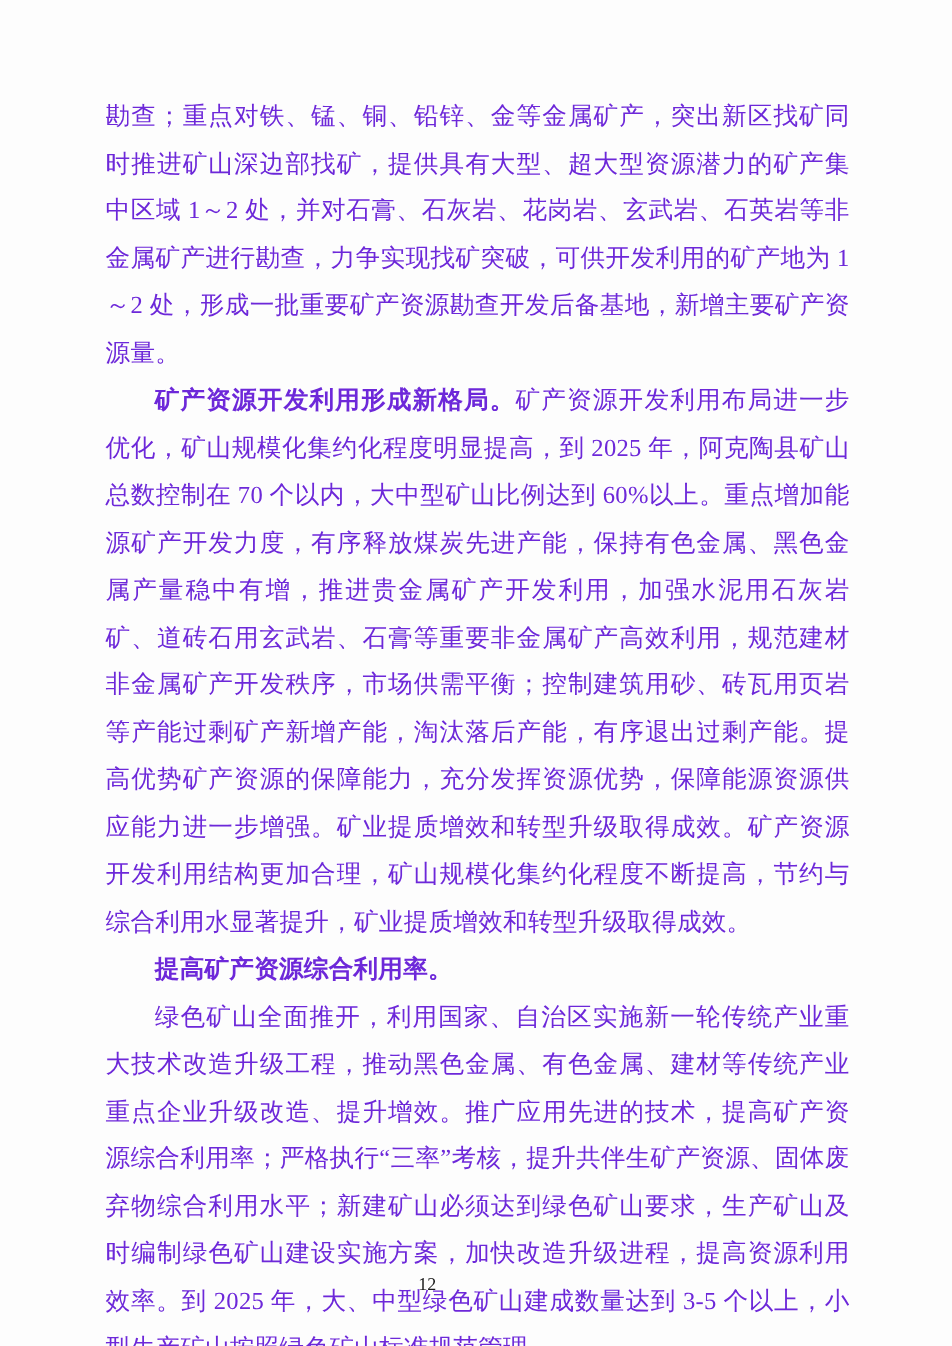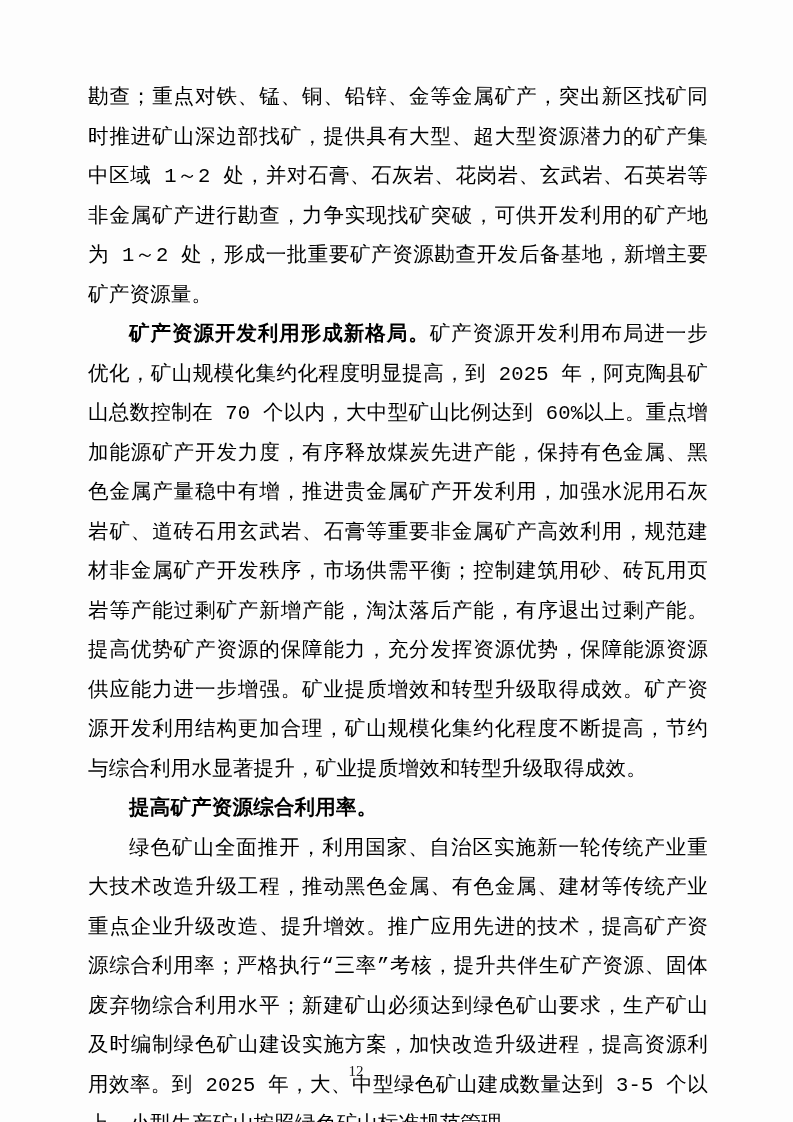--- a/index.html
+++ b/index.html
@@ -27,22 +27,21 @@
     top: 78px;
     width: 620px;
   }
   p.para {
     margin: 0 0 0 0;
     font-size: 20.5px;
     line-height: 39.5px;
     text-align: justify;
     text-justify: inter-ideograph;
     letter-spacing: 0.2px;
-    color: #000000;
-    font-family: Liberation Mono, monospace;
+    color: #6d28d9;
   }
   p.indent {
     text-indent: 41px;
   }
   .bold-lead {
     font-weight: bold;
   }
   .page-number {
     position: absolute;
     left: 0;

